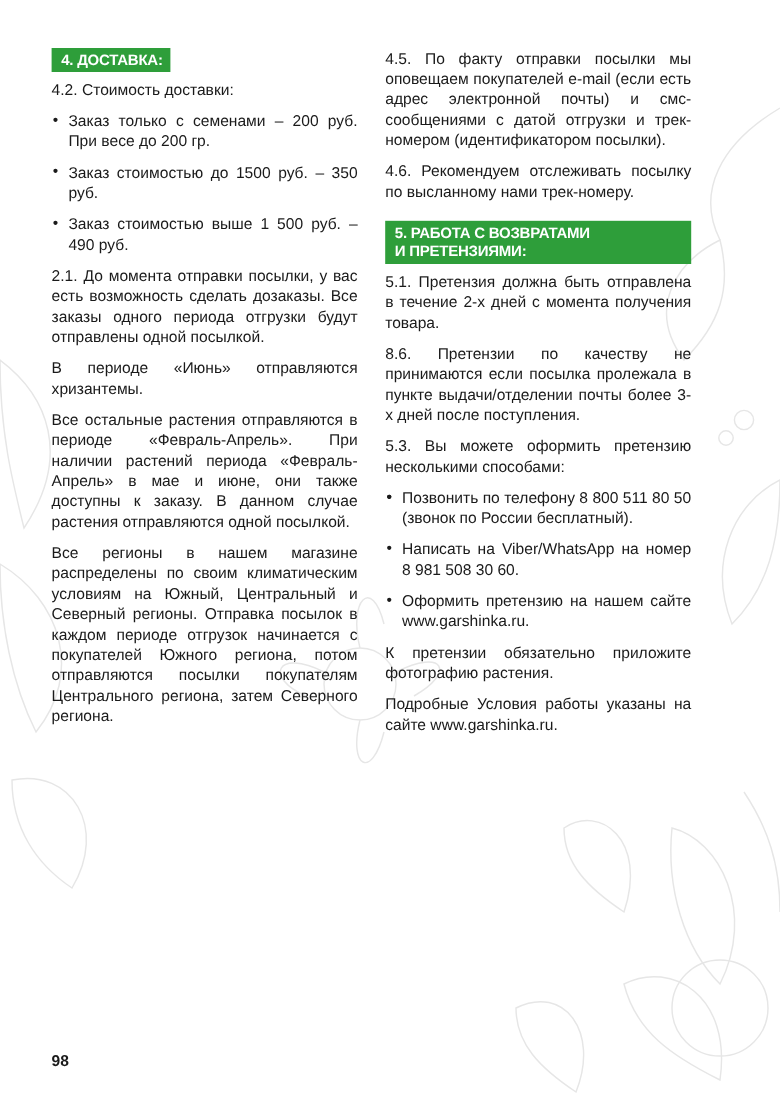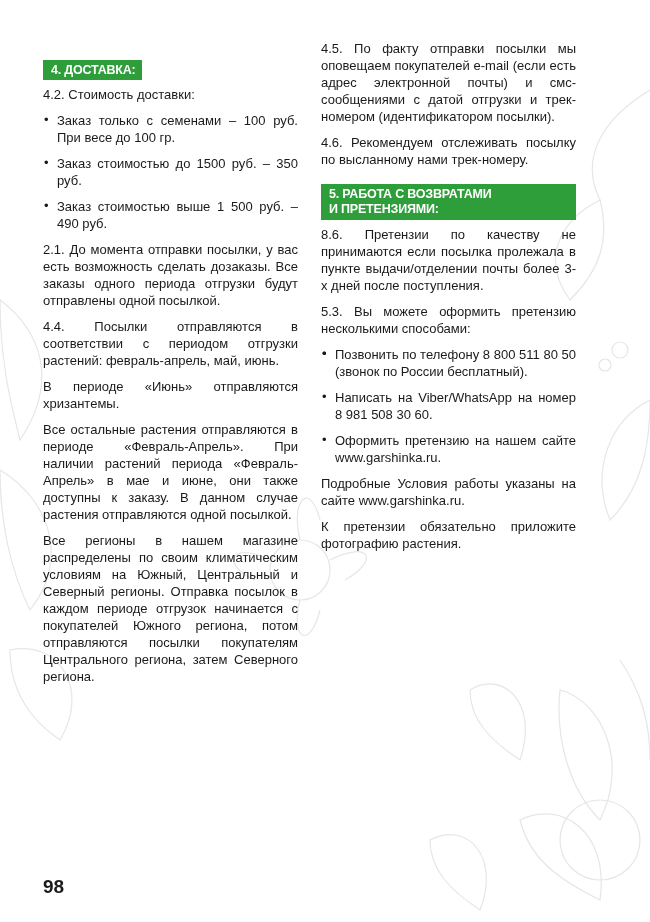--- a/index.html
+++ b/index.html
@@ -15,30 +15,30 @@
       font-size: 13px; line-height: 17px;
     }
     .col-left { left: 43px; }
     .col-right { left: 321px; }
     .heading {
       background: #2e9e3a; color: #ffffff; font-weight: bold;
       font-size: 12.5px; line-height: 16px; padding: 2px 6px 2px 8px;
       text-transform: uppercase; letter-spacing: -0.2px;
       margin-bottom: 6px;
     }
-    .heading.inline { display: inline-block; margin-top: 20px; }
+    .heading.inline { display: inline-block; }
     .heading.block { display: block; padding: 3px 8px 3px 8px; line-height: 15px; }
     p.para { margin: 0 0 9px 0; text-align: justify; }
     ul.bullets { list-style: none; margin: 0 0 9px 0; padding: 0; }
     ul.bullets li { position: relative; padding-left: 14px; margin-bottom: 9px; text-align: justify; }
     ul.bullets li .dot {
       position: absolute; left: 1px; top: 0px; font-size: 13px; line-height: 15px;
     }
     .page-number {
-      position: absolute; left: 43px; top: 876px; font-weight: bold; font-size: 19px;
+      position: absolute; left: 43px; top: 876px; font-weight: bold; font-size: 13px;
       z-index: 1;
     }
   </style>
 </head>
 <body>
 
 <svg class="bg-art" width="650" height="922" viewBox="0 0 650 922">
   <g fill="none" stroke="#e6e6e6" stroke-width="1.2">
 
     <path d="M0 300 C 40 330, 60 380, 20 440 C 10 400, 0 360, 0 300 Z"></path>
@@ -63,43 +63,43 @@
     <path d="M520 820 C 560 800, 610 830, 600 900 C 560 880, 530 860, 520 820 Z"></path>
     <path d="M430 840 C 470 820, 500 860, 480 910 C 450 890, 430 870, 430 840 Z"></path>
     <circle cx="600" cy="840" r="40"></circle>
   </g>
 </svg>
 
 <div class="col col-left">
   <div class="heading inline">4. ДОСТАВКА:</div>
   <p class="para">4.2. Стоимость доставки:</p>
   <ul class="bullets">
-    <li><span class="dot">•</span><span>Заказ только с семенами – 100 руб. При весе до 100 гр.</span></li>
+    <li><span class="dot">•</span><span>Заказ только с семенами – 200 руб. При весе до 200 гр.</span></li>
     <li><span class="dot">•</span><span>Заказ стоимостью до 1500 руб. – 350 руб.</span></li>
     <li><span class="dot">•</span><span>Заказ стоимостью выше 1 500 руб. – 490 руб.</span></li>
   </ul>
   <p class="para">2.1. До момента отправки посылки, у вас есть возможность сделать дозаказы. Все заказы одного периода отгрузки будут отправлены одной посылкой.</p>
-  <p class="para">4.4. Посылки отправляются в соответствии с периодом отгрузки растений: февраль-апрель, май, июнь.</p>
   <p class="para">В периоде «Июнь» отправляются хризантемы.</p>
   <p class="para">Все остальные растения отправляются в периоде «Февраль-Апрель». При наличии растений периода «Февраль-Апрель» в мае и июне, они также доступны к заказу. В данном случае растения отправляются одной посылкой.</p>
   <p class="para">Все регионы в нашем магазине распределены по своим климатическим условиям на Южный, Центральный и Северный регионы. Отправка посылок в каждом периоде отгрузок начинается с покупателей Южного региона, потом отправляются посылки покупателям Центрального региона, затем Северного региона.</p>
 </div>
 
 <div class="col col-right">
   <p class="para">4.5. По факту отправки посылки мы оповещаем покупателей e-mail (если есть адрес электронной почты) и смс-сообщениями с датой отгрузки и трек-номером (идентификатором посылки).</p>
   <p class="para" style="margin-bottom:16px;">4.6. Рекомендуем отслеживать посылку по высланному нами трек-номеру.</p>
   <div class="heading block">
     <div>5. РАБОТА С ВОЗВРАТАМИ</div>
     <div>И ПРЕТЕНЗИЯМИ:</div>
   </div>
+  <p class="para">5.1. Претензия должна быть отправлена в течение 2-х дней с момента получения товара.</p>
   <p class="para">8.6. Претензии по качеству не принимаются если посылка пролежала в пункте выдачи/отделении почты более 3-х дней после поступления.</p>
   <p class="para">5.3. Вы можете оформить претензию несколькими способами:</p>
   <ul class="bullets">
     <li><span class="dot">•</span></li>
     <li><span class="dot">•</span><span>Позвонить по телефону 8 800 511 80 50 (звонок по России бесплатный).</span></li>
     <li><span class="dot">•</span><span>Написать на Viber/WhatsApp на номер 8 981 508 30 60.</span></li>
     <li><span class="dot">•</span><span>Оформить претензию на нашем сайте www.garshinka.ru.</span></li>
   </ul>
+  <p class="para">К претензии обязательно приложите фотографию растения.</p>
   <p class="para">Подробные Условия работы указаны на сайте www.garshinka.ru.</p>
-  <p class="para">К претензии обязательно приложите фотографию растения.</p>
 </div>
 
 <div class="page-number">98</div>
 
 </body></html>

